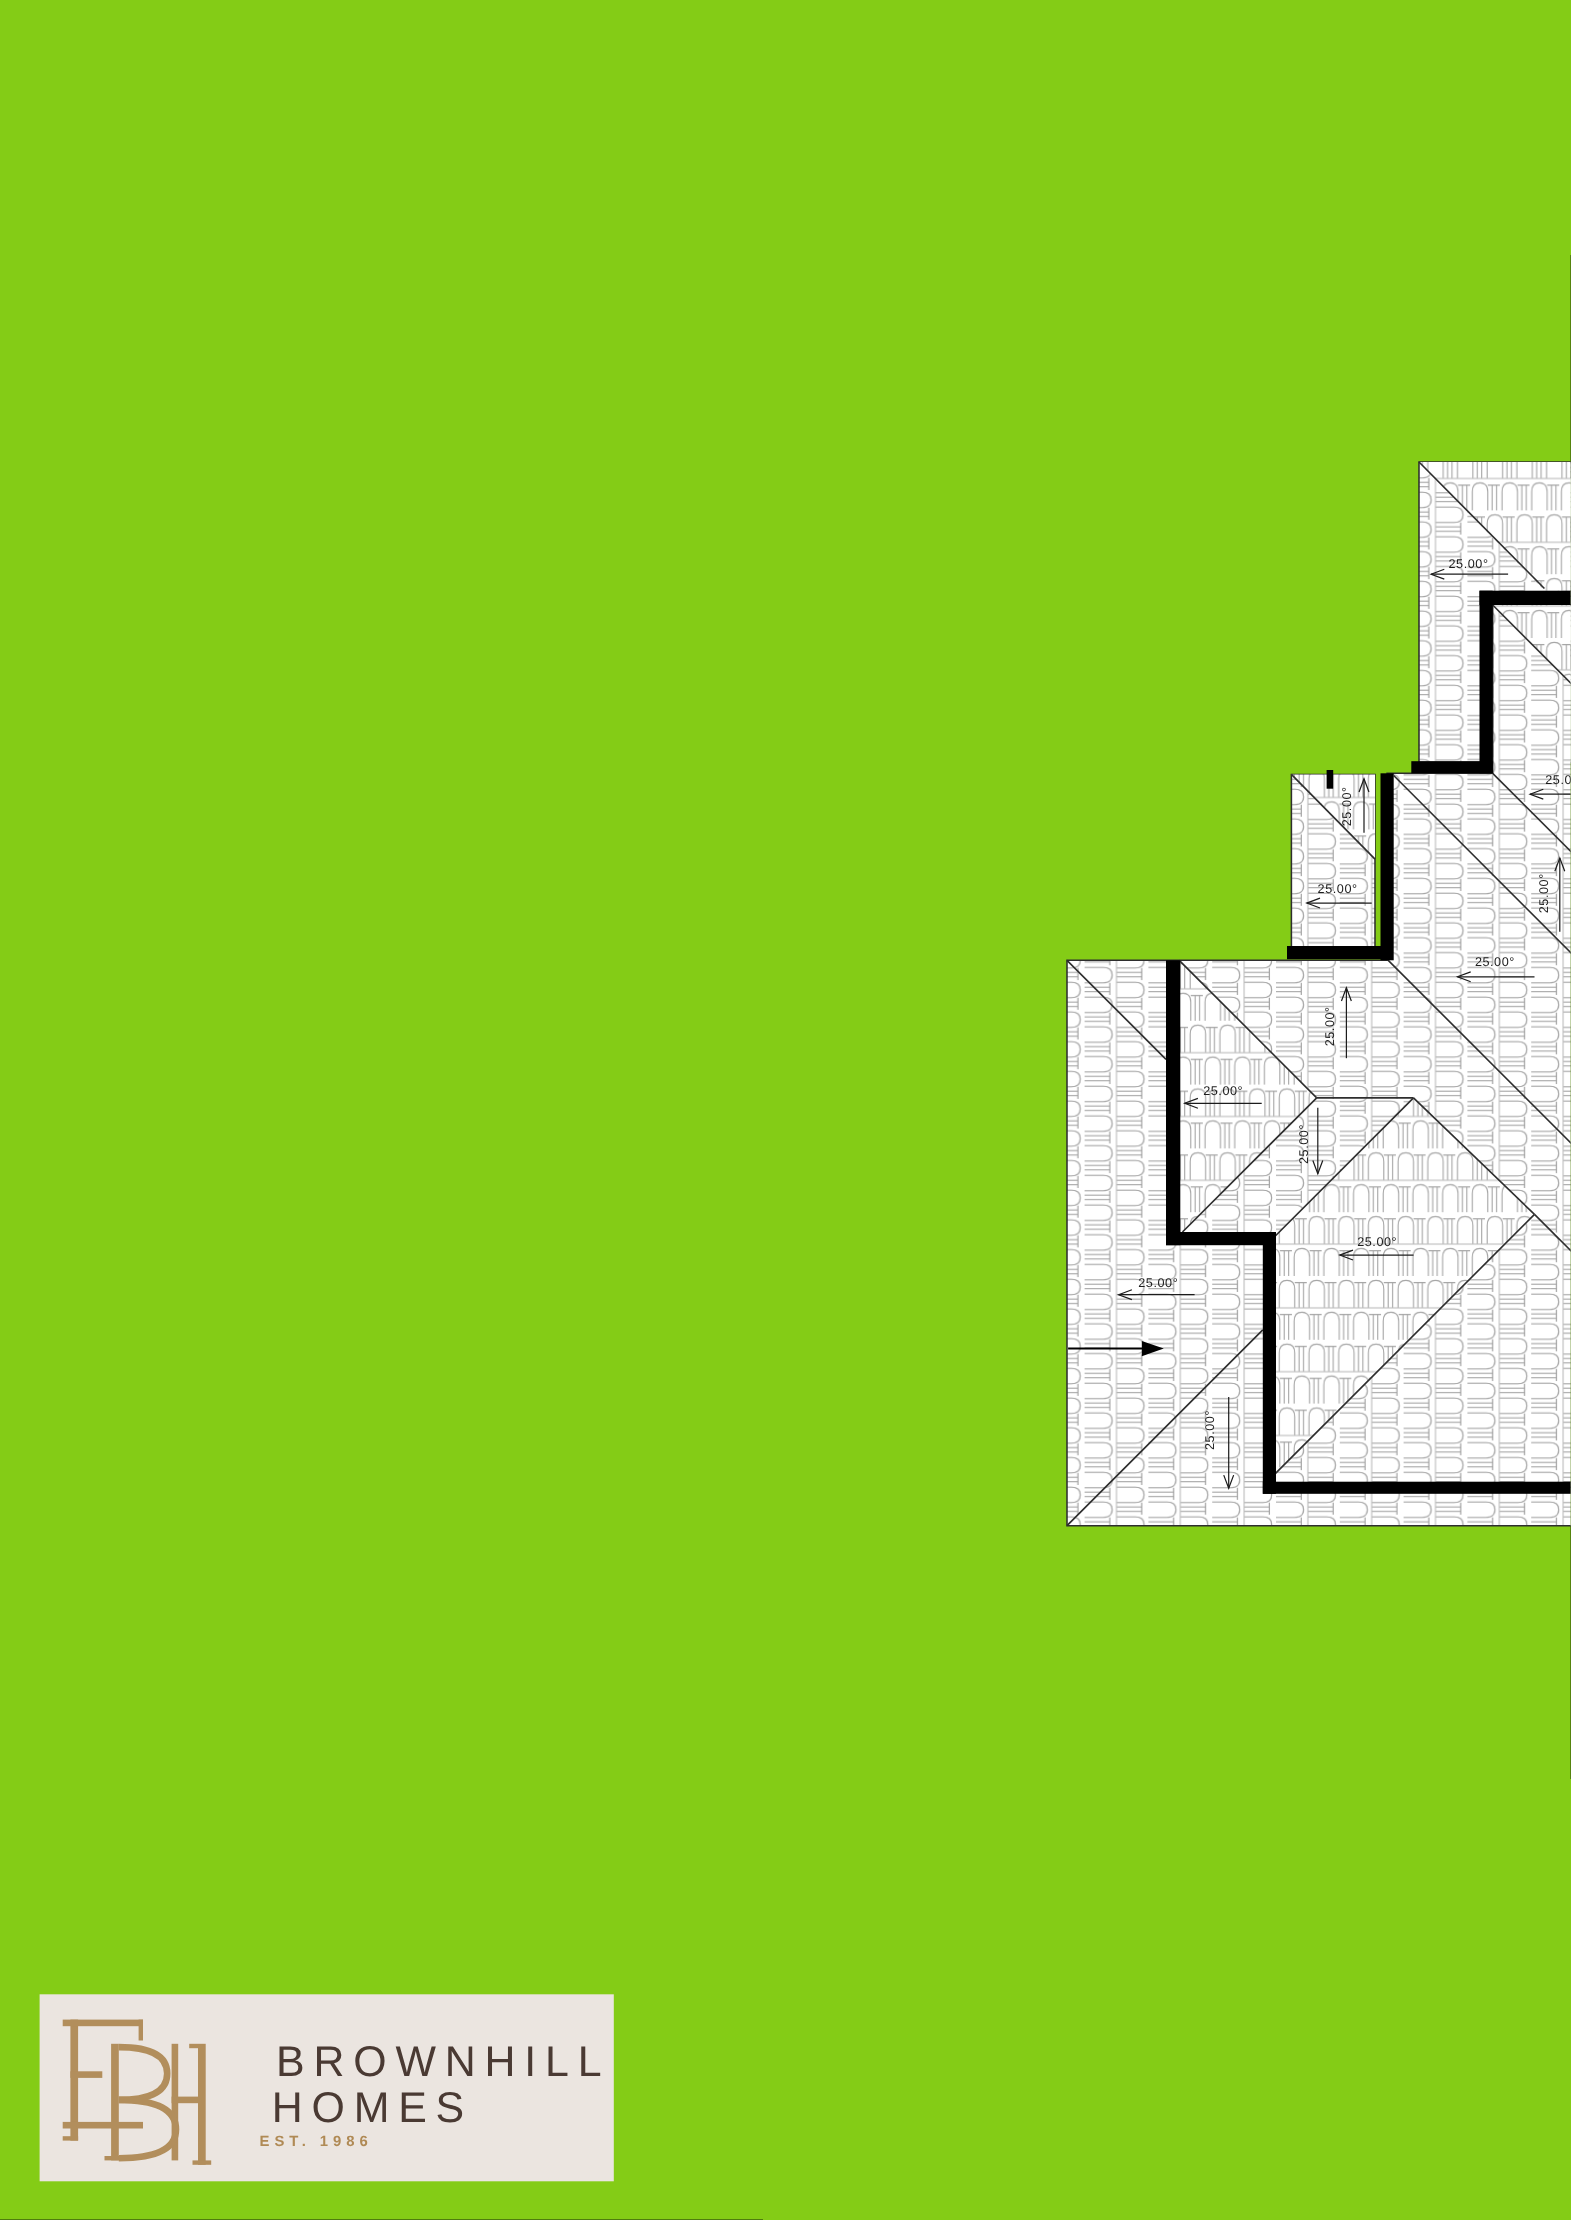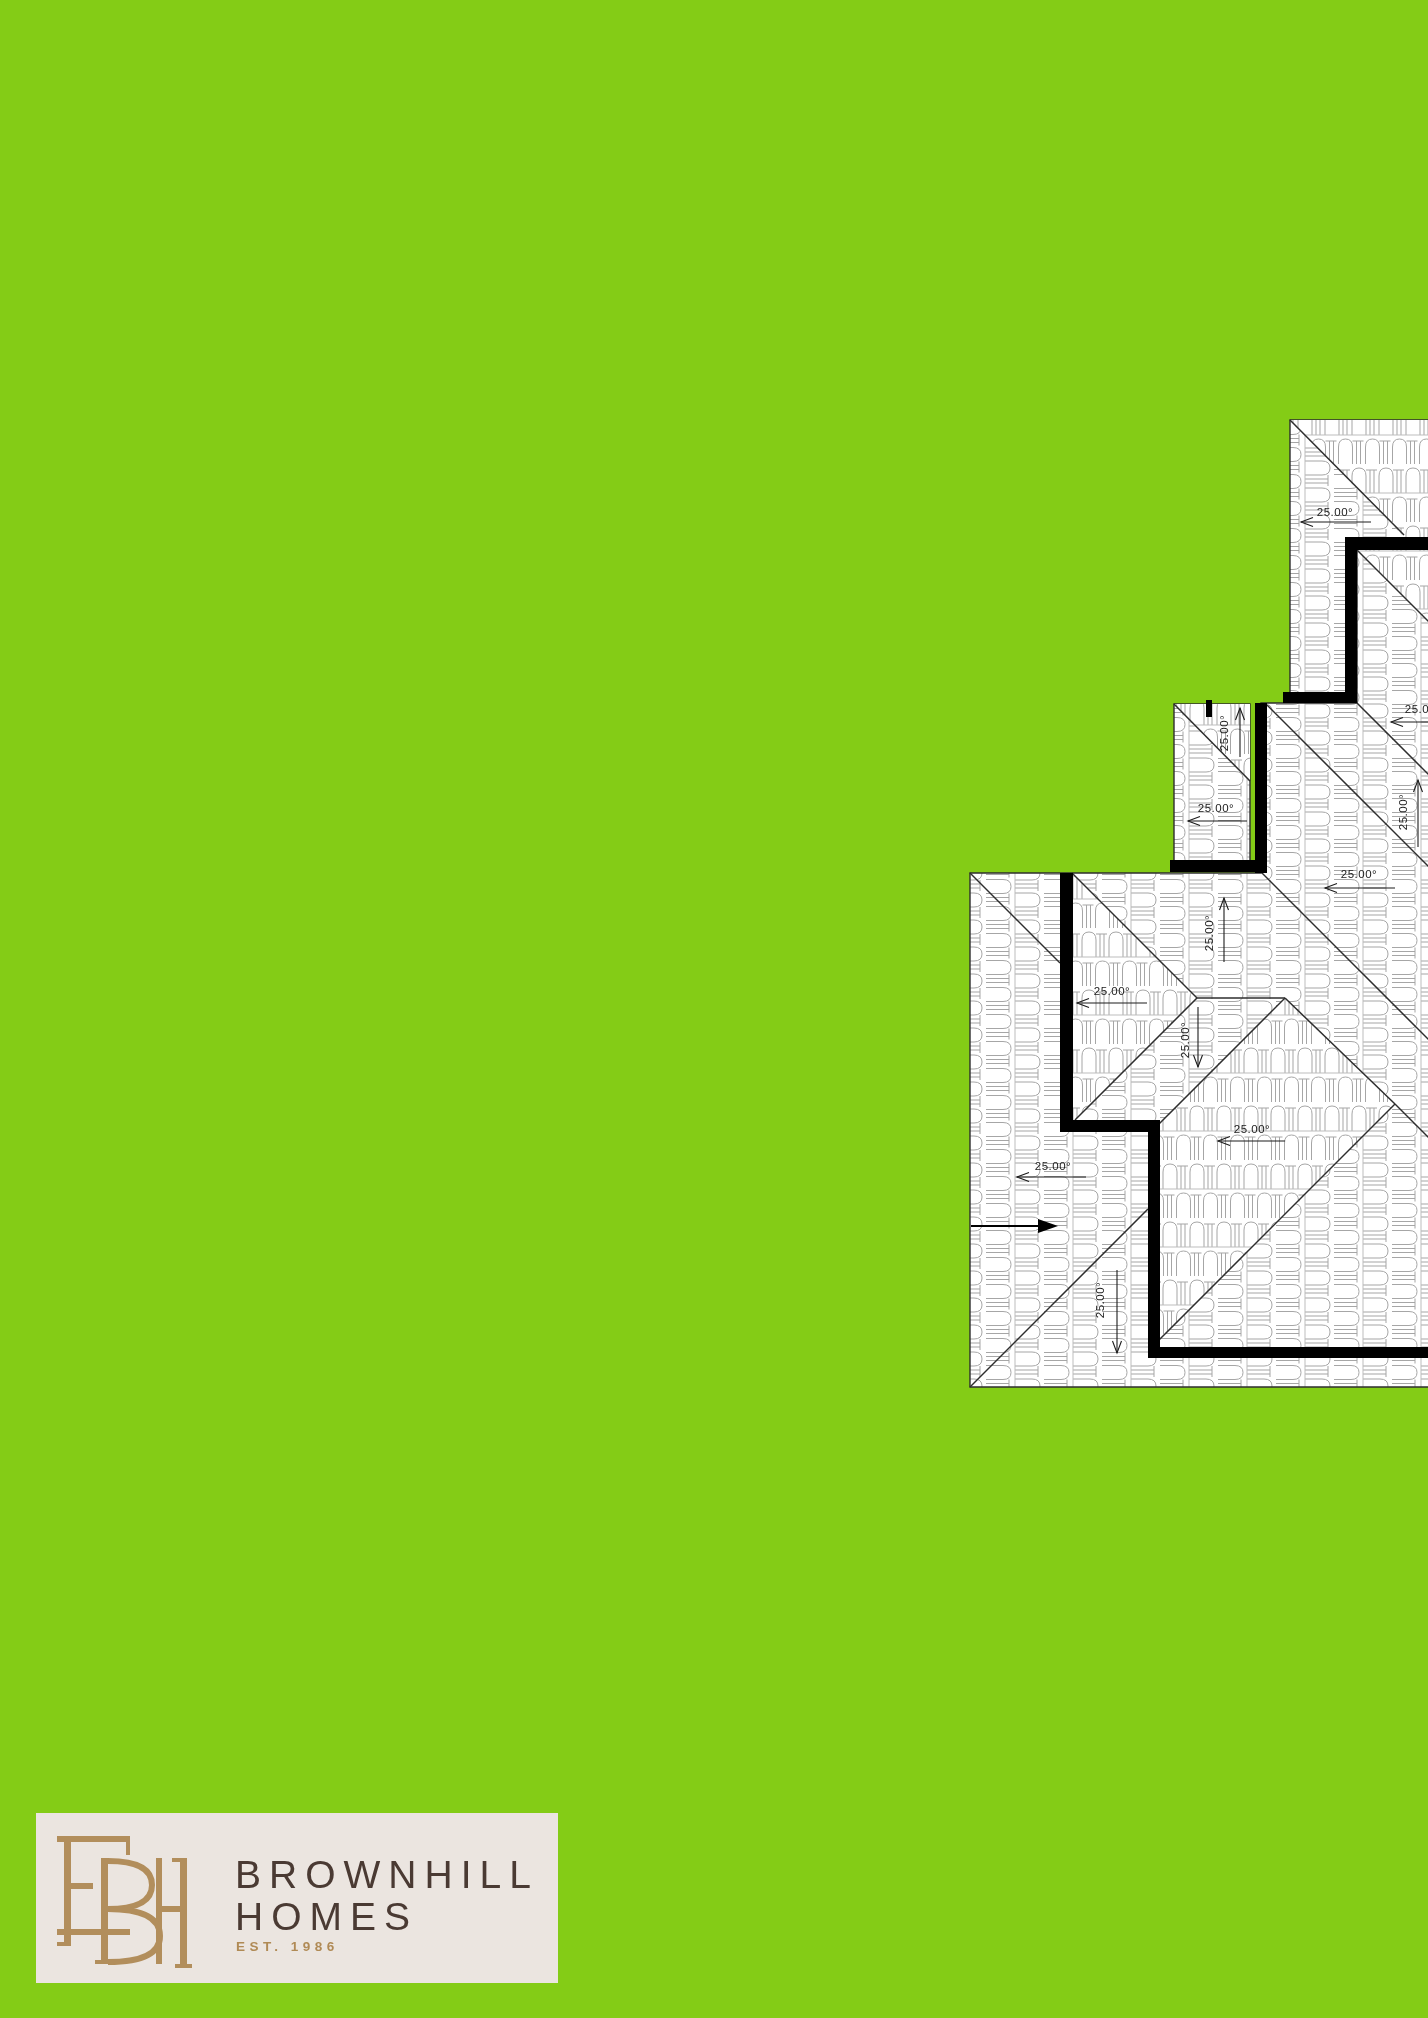--- a/index.html
+++ b/index.html
@@ -2,23 +2,23 @@
 <html><head>
 <meta charset="utf-8">
 <style>
   html,body{margin:0;padding:0;background:#000;}
   #page{position:relative;width:1428px;height:2018px;background:#84cc16;overflow:hidden;
         font-family:"Liberation Sans",sans-serif;}
   #roof-svg{position:absolute;left:0;top:0;}
   .logo-box{position:absolute;left:36px;top:1813px;width:522px;height:170px;}
   .logo-mono{position:absolute;left:19px;top:21px;}
   .logo-text{position:absolute;left:199px;top:0;}
-  .logo-name1{position:absolute;left:0;top:42px;font-size:39px;line-height:39px;
+  .logo-name1{position:absolute;left:16px;top:42px;font-size:39px;line-height:39px;
               letter-spacing:8px;white-space:nowrap;}
-  .logo-name2{position:absolute;left:0;top:84px;font-size:39px;line-height:39px;
+  .logo-name2{position:absolute;left:12px;top:84px;font-size:39px;line-height:39px;
               letter-spacing:8px;white-space:nowrap;}
   .logo-tag{position:absolute;left:1px;top:127px;font-size:13.5px;line-height:14px;
             font-weight:bold;letter-spacing:4.5px;white-space:nowrap;}
 </style>
 </head>
 <body>
 
 <div id="page">
 
   <svg id="roof-svg" width="1428" height="2018" viewBox="0 0 1428 2018">

